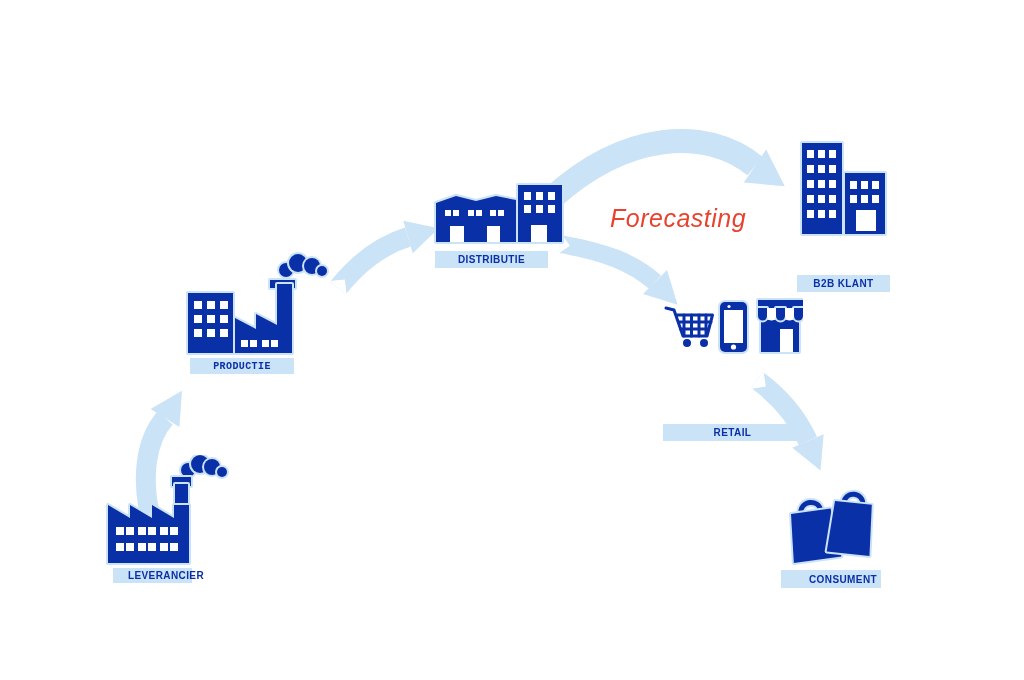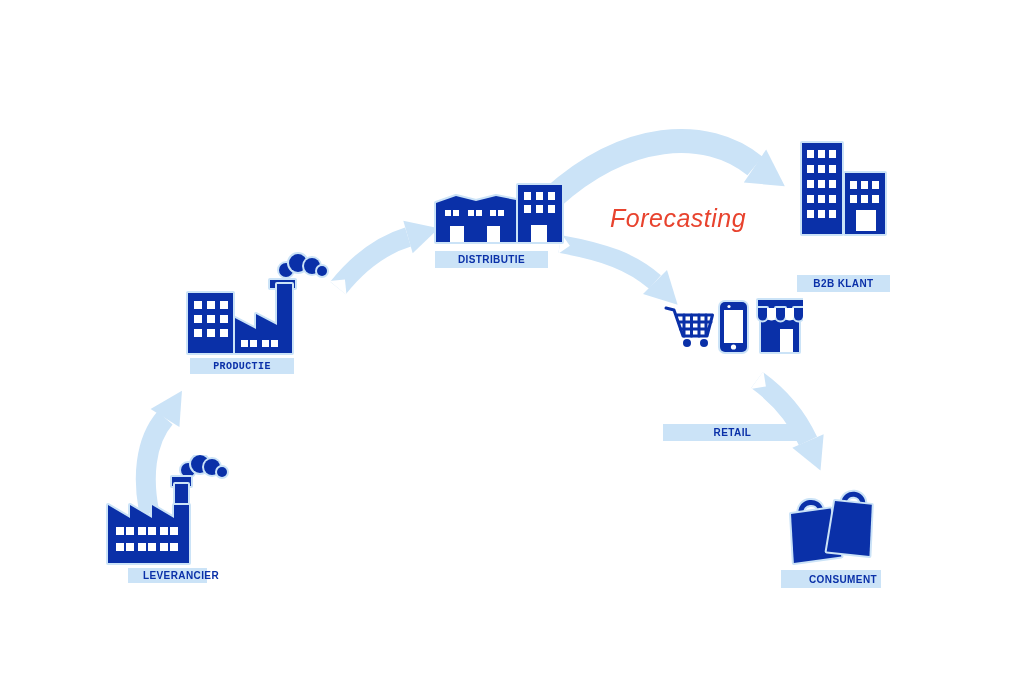--- a/index.html
+++ b/index.html
@@ -101,21 +101,21 @@
           <rect x="70" y="72" width="8" height="8"></rect>
         <rect x="16" y="88" width="8" height="8"></rect>
           <rect x="26" y="88" width="8" height="8"></rect>
         <rect x="38" y="88" width="8" height="8"></rect>
           <rect x="48" y="88" width="8" height="8"></rect>
         <rect x="60" y="88" width="8" height="8"></rect>
           <rect x="70" y="88" width="8" height="8"></rect>
       </g>
     </svg>
   </div>
-  <div class="label-bar" style="left:128px;top:568px;width:79px;height:15px;padding-left:27px;">LEVERANCIER</div>
+  <div class="label-bar" style="left:113px;top:568px;width:79px;height:15px;padding-left:27px;">LEVERANCIER</div>
 
   <div class="node" style="left:182px;top:252px;">
     <svg width="150" height="125" viewBox="0 0 150 125">
       <g class="fp halo">
         <circle cx="104" cy="18" r="7"></circle>
           <circle cx="116" cy="11" r="9"></circle>
         <circle cx="130" cy="14" r="8"></circle>
           <circle cx="140" cy="19" r="5"></circle>
       </g>
       <rect class="fp halo" x="88" y="28" width="25" height="8"></rect>

